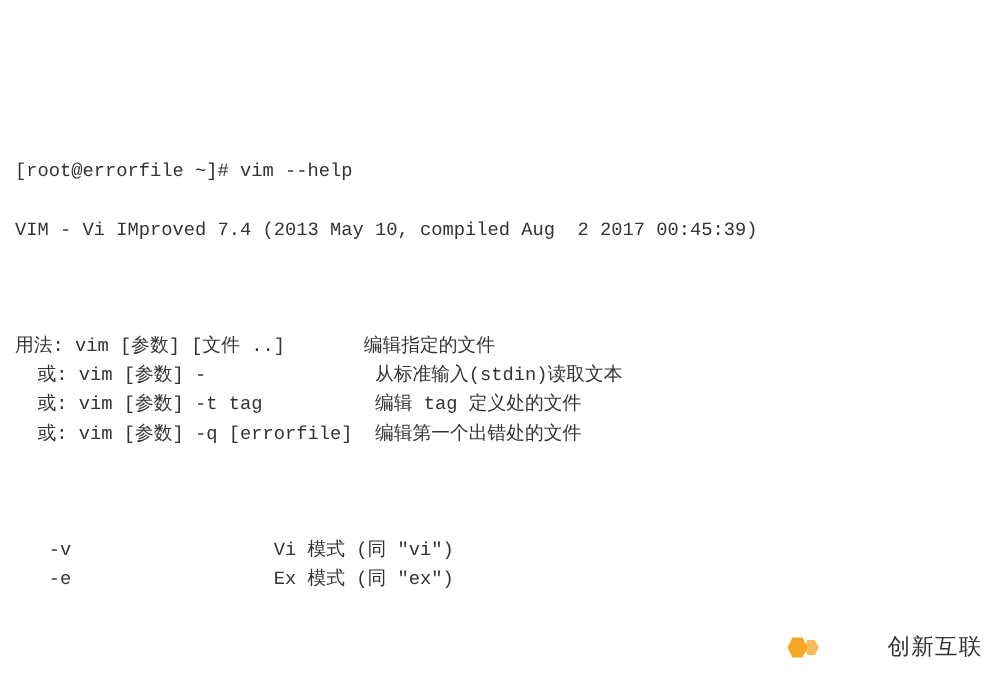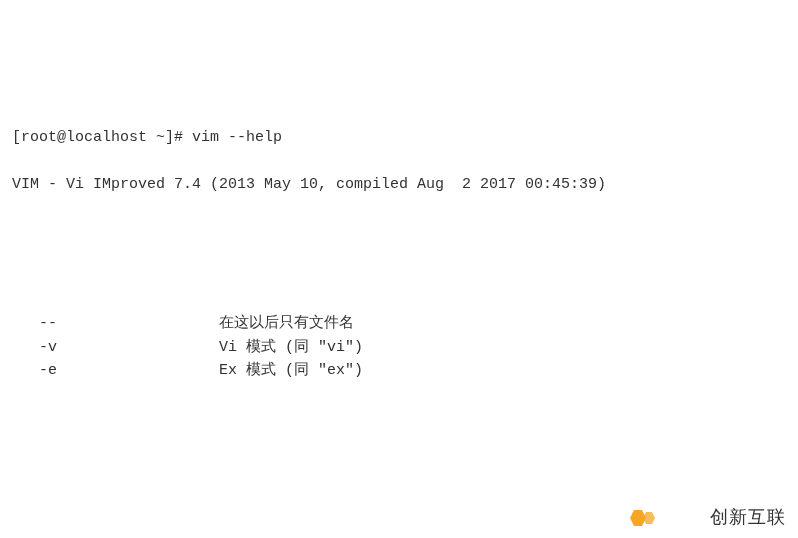--- a/index.html
+++ b/index.html
@@ -47,25 +47,26 @@
     .term-output {
       font-family: "Consolas", "Courier New", monospace;
     }
   </style>
 </head>
 <body>
 
 
 
 <div class="term-output">
-<div class="term-line">[root@localhost ~]# vim --help</div>
+<div class="term-line">[root@errorfile ~]# vim --help</div>
 <div class="term-line">VIM - Vi IMproved 7.4 (2013 May 10, compiled Aug  2 2017 00:45:39)</div>
 <div class="term-line"> </div>
+<div id="usage-block"><div class="term-line">用法: vim [参数] [文件 ..]       编辑指定的文件</div><div class="term-line">  或: vim [参数] -               从标准输入(stdin)读取文本</div><div class="term-line">  或: vim [参数] -t tag          编辑 tag 定义处的文件</div><div class="term-line">  或: vim [参数] -q [errorfile]  编辑第一个出错处的文件</div></div>
 <div class="term-line"> </div>
-<div id="params-block"><div class="term-line">   --                  在这以后只有文件名</div><div class="term-line">   -v                  Vi 模式 (同 "vi")</div><div class="term-line">   -e                  Ex 模式 (同 "ex")</div></div>
+<div id="params-block"><div class="term-line">   -v                  Vi 模式 (同 "vi")</div><div class="term-line">   -e                  Ex 模式 (同 "ex")</div></div>
 </div>
 
 <div class="watermark">
   <span class="watermark-icon">
     <svg viewBox="0 0 30 24" xmlns="http://www.w3.org/2000/svg">
       <path d="M6 4 L14 4 L18 12 L14 20 L6 20 L2 12 Z" fill="#f5a623"></path>
       <path d="M18 6 L24 6 L27 12 L24 18 L18 18 L15 12 Z" fill="#f5a623" opacity="0.75"></path>
     </svg>
   </span>
   <span class="watermark-text">创新互联</span>

